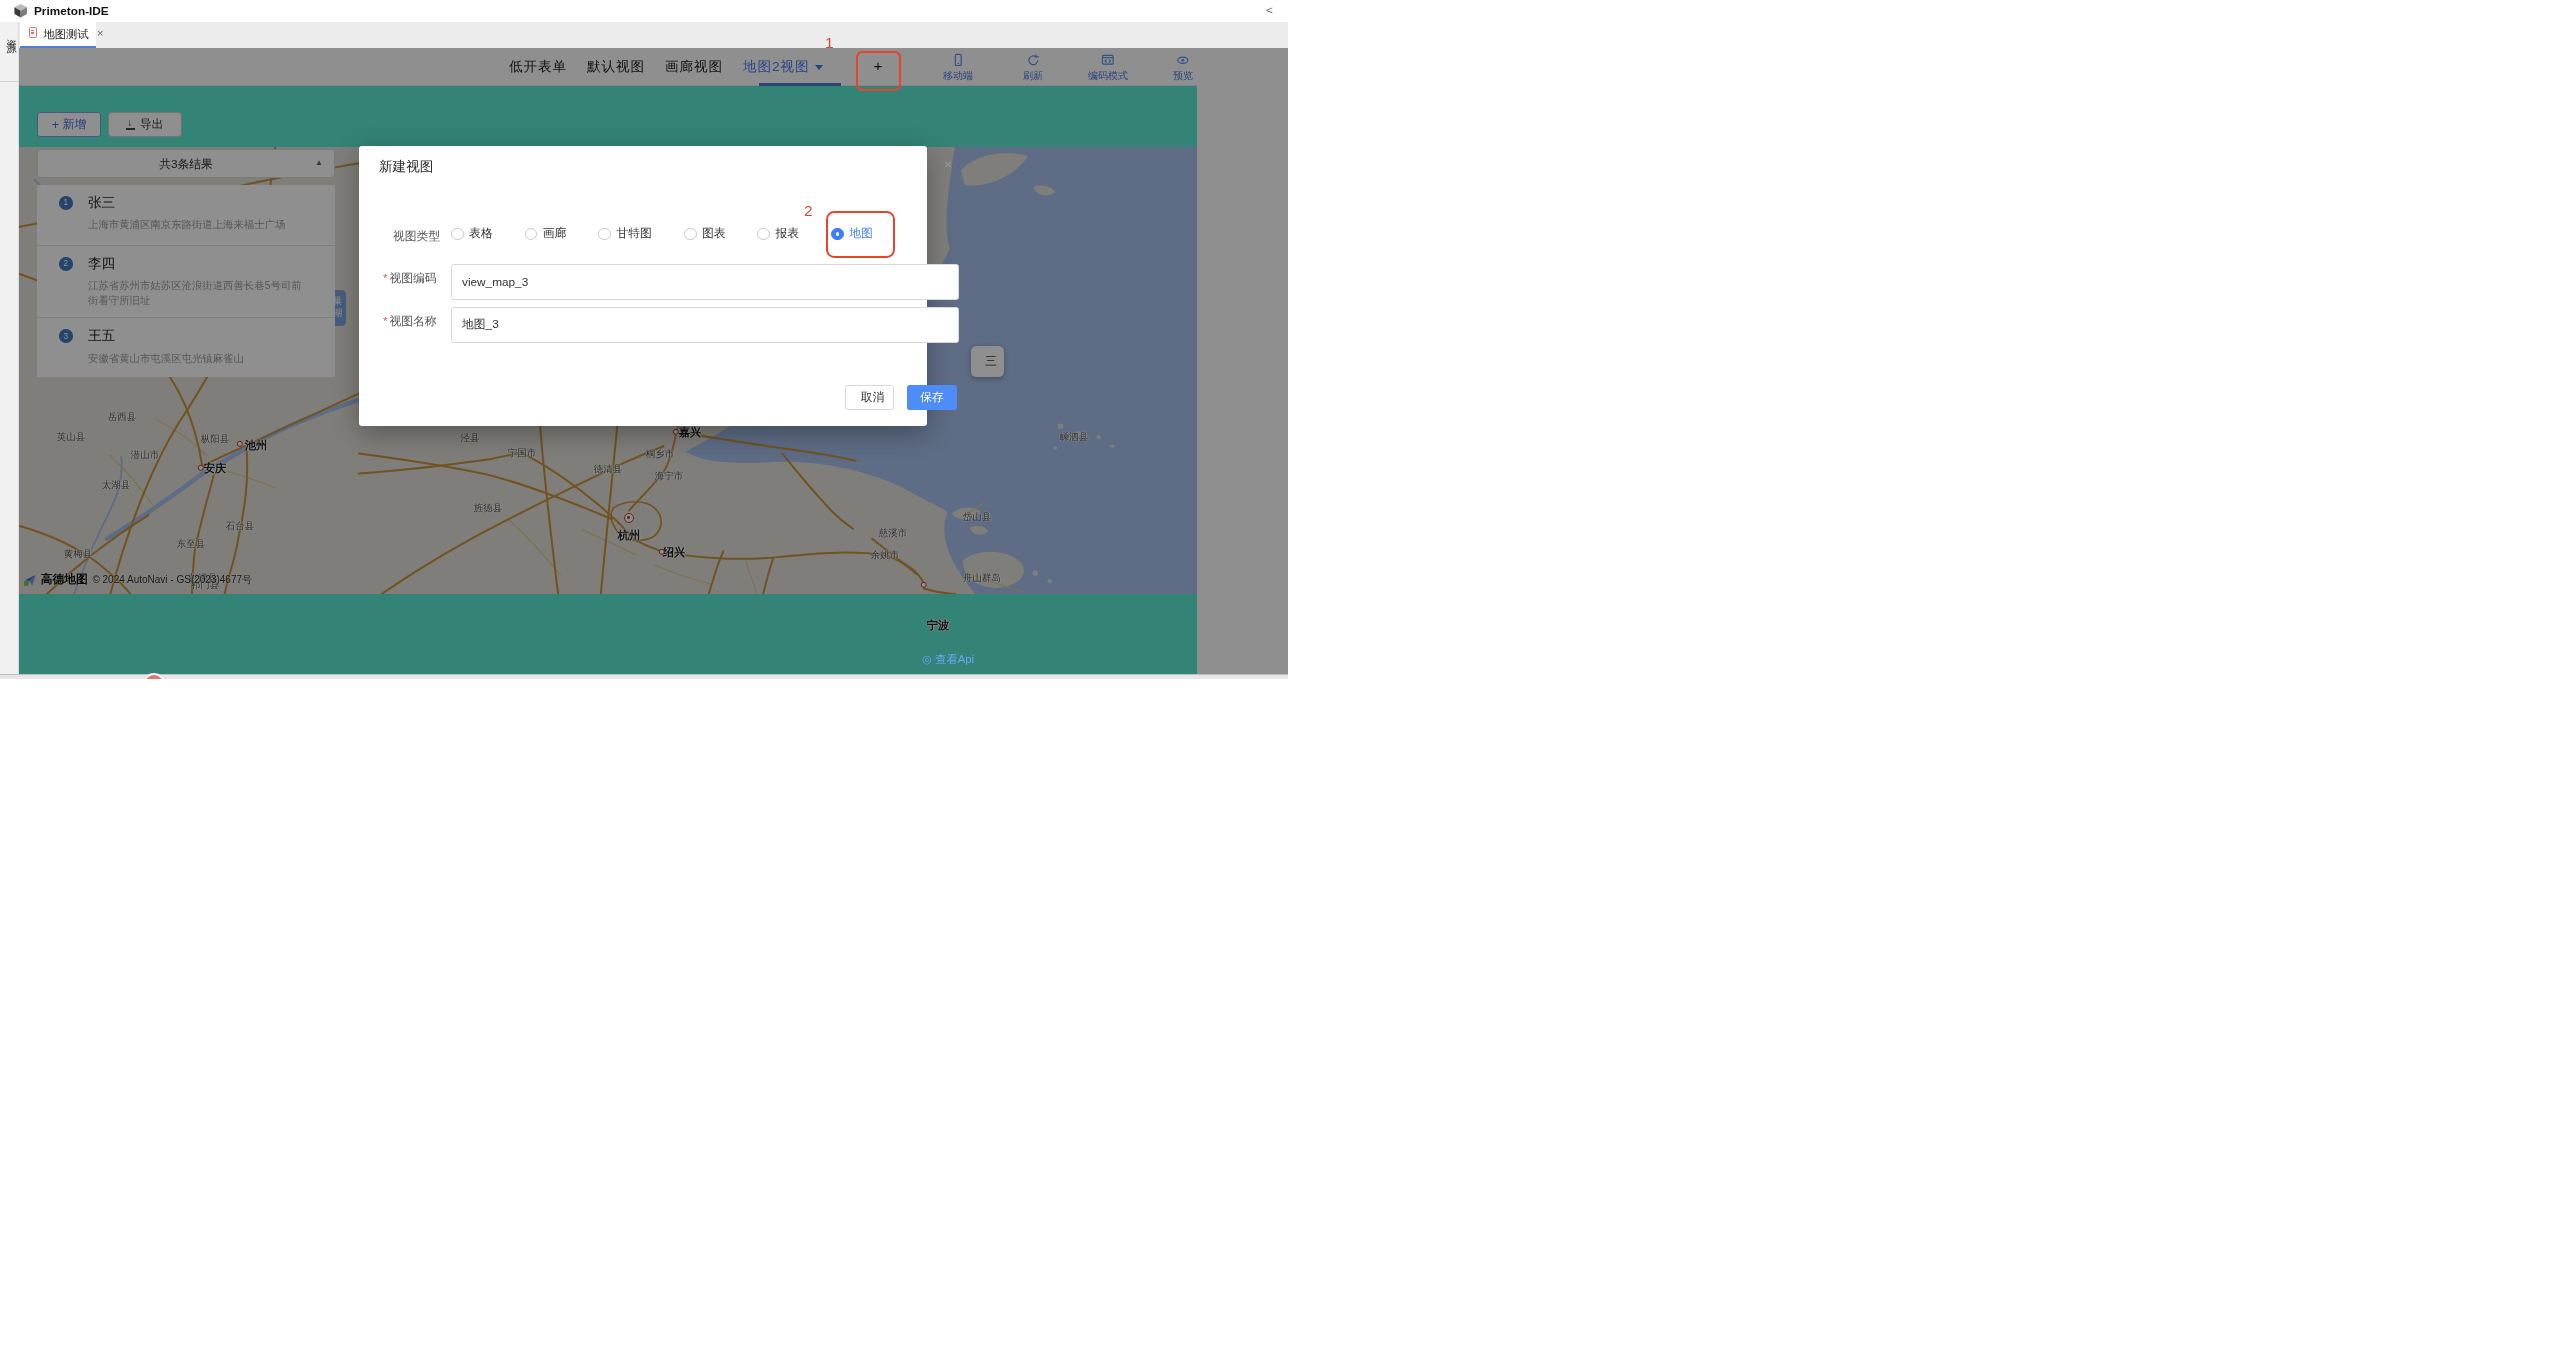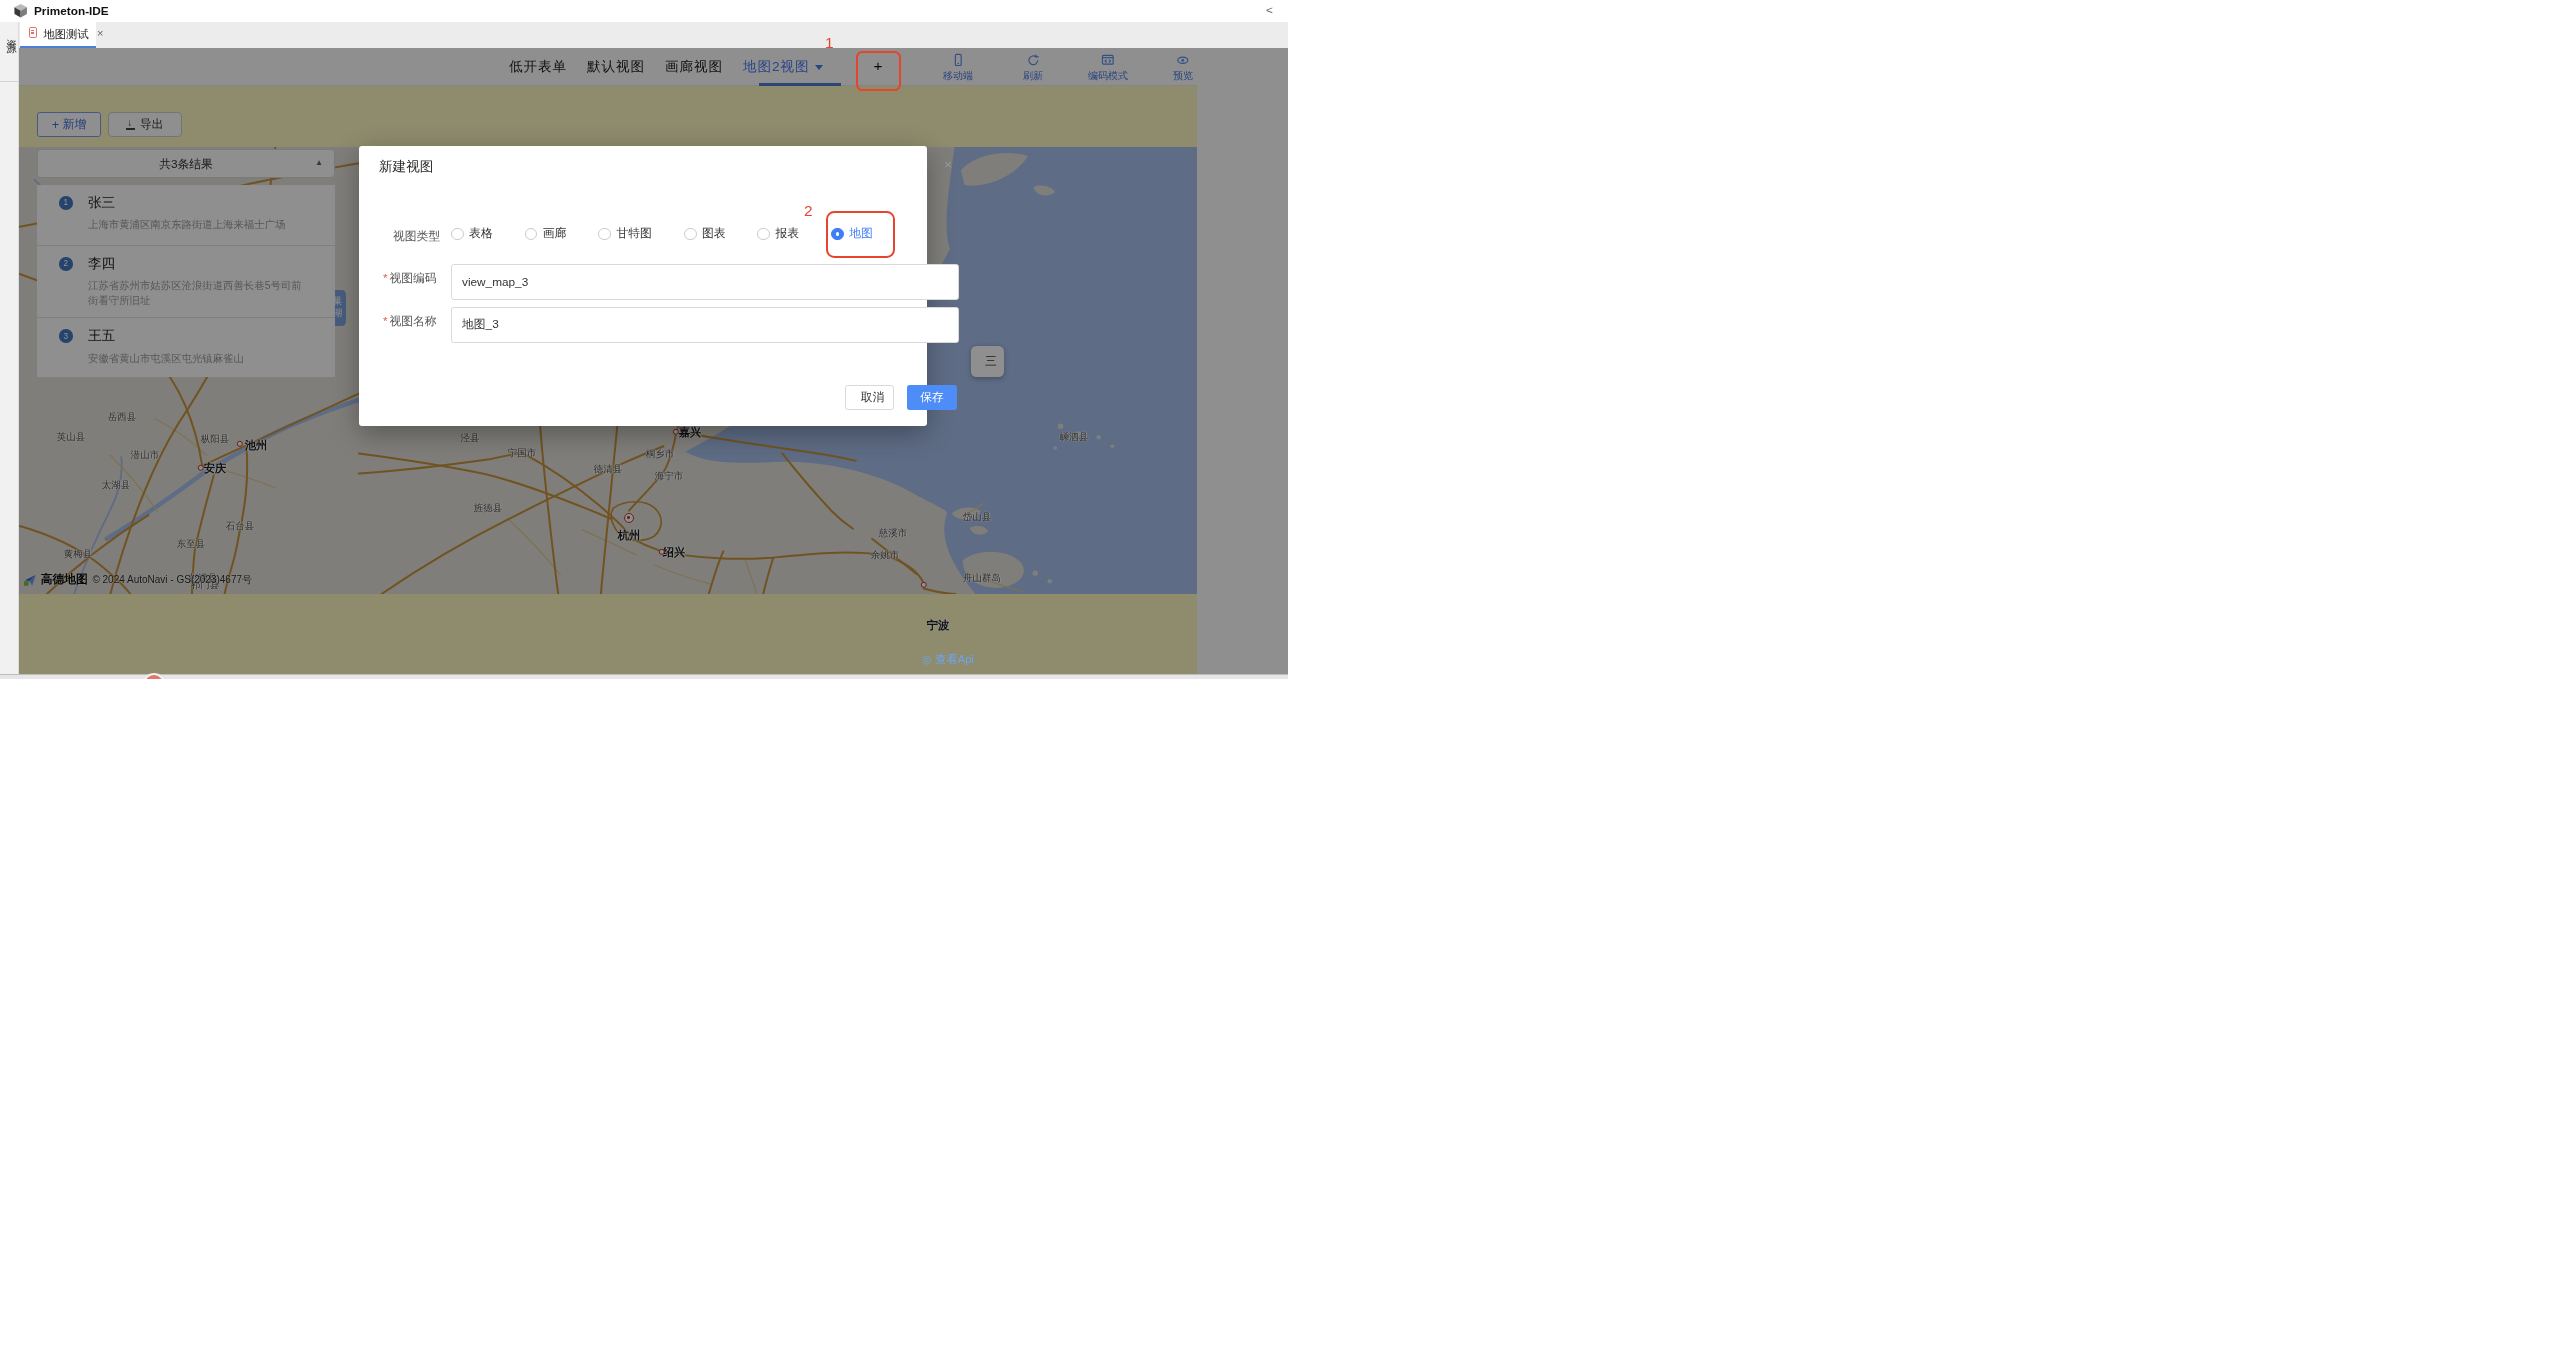--- a/index.html
+++ b/index.html
@@ -19,21 +19,21 @@
   .clip-icon{position:absolute;left:9px;top:5.4px;width:8.2px;height:11px;border:1.3px solid #e4706a;border-radius:1.8px;box-sizing:border-box;}
   .clip-icon::before{content:'';position:absolute;left:0.9px;top:1.4px;width:3.6px;height:1.1px;background:#e4706a;}
   .clip-icon::after{content:'';position:absolute;left:0.9px;top:4.1px;width:3.6px;height:1.1px;background:#e4706a;}
 
   
   .sidebar{position:absolute;left:0;top:22px;width:19px;height:654px;background:#f1f1f1;border-right:0.9px solid #dcdcdc;z-index:10;box-sizing:border-box;}
   .sidebar .vlabel{position:absolute;left:0;top:9px;width:19px;text-align:center;font-size:10.4px;color:#333;line-height:16.3px;writing-mode:vertical-rl;letter-spacing:3.6px;}
   .sidebar .divider{position:absolute;left:0;top:59px;width:19px;height:0.9px;background:#d5d5d5;}
 
   
-  .app{position:absolute;left:19px;top:48px;width:1178px;height:626px;background:#fef9c3;overflow:hidden;z-index:1;}
+  .app{position:absolute;left:19px;top:48px;width:1178px;height:626px;background:#5eead4;overflow:hidden;z-index:1;}
   .toolbar{position:absolute;left:0;top:0;width:1269px;height:38px;background:#fff;border-bottom:0.9px solid #ededed;box-sizing:border-box;}
   .vtabs{position:absolute;left:490px;top:0;height:38px;display:flex;gap:20px;align-items:center;}
   .vtab{font-size:13.6px;color:#1c1c1c;letter-spacing:0.9px;white-space:nowrap;}
   .vtab.active{color:#4a7af0;}
   .caret{display:inline-block;width:0;height:0;border-left:4.1px solid transparent;border-right:4.1px solid transparent;border-top:5.4px solid #4a7af0;margin-left:5.4px;vertical-align:middle;}
   .tab-underline{position:absolute;left:740px;top:35px;width:82px;height:2.7px;background:#4d7fd6;}
   .add-view{position:absolute;left:850px;top:9px;width:18px;height:20px;font-size:15.4px;color:#111;text-align:center;}
   .actions{position:absolute;right:3.6px;top:4.5px;display:flex;gap:22px;}
   .action{display:flex;flex-direction:column;align-items:center;width:53px;}
   .action svg{width:13.6px;height:13.6px;}

